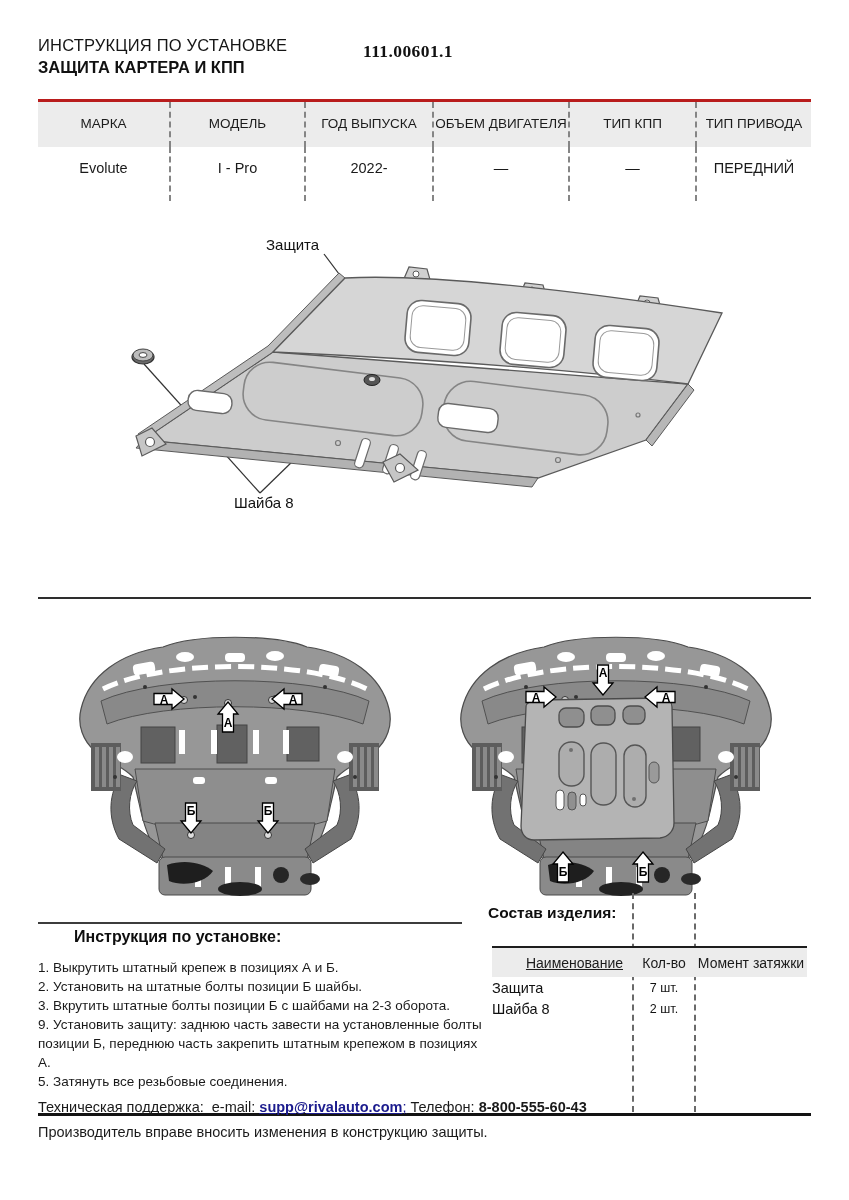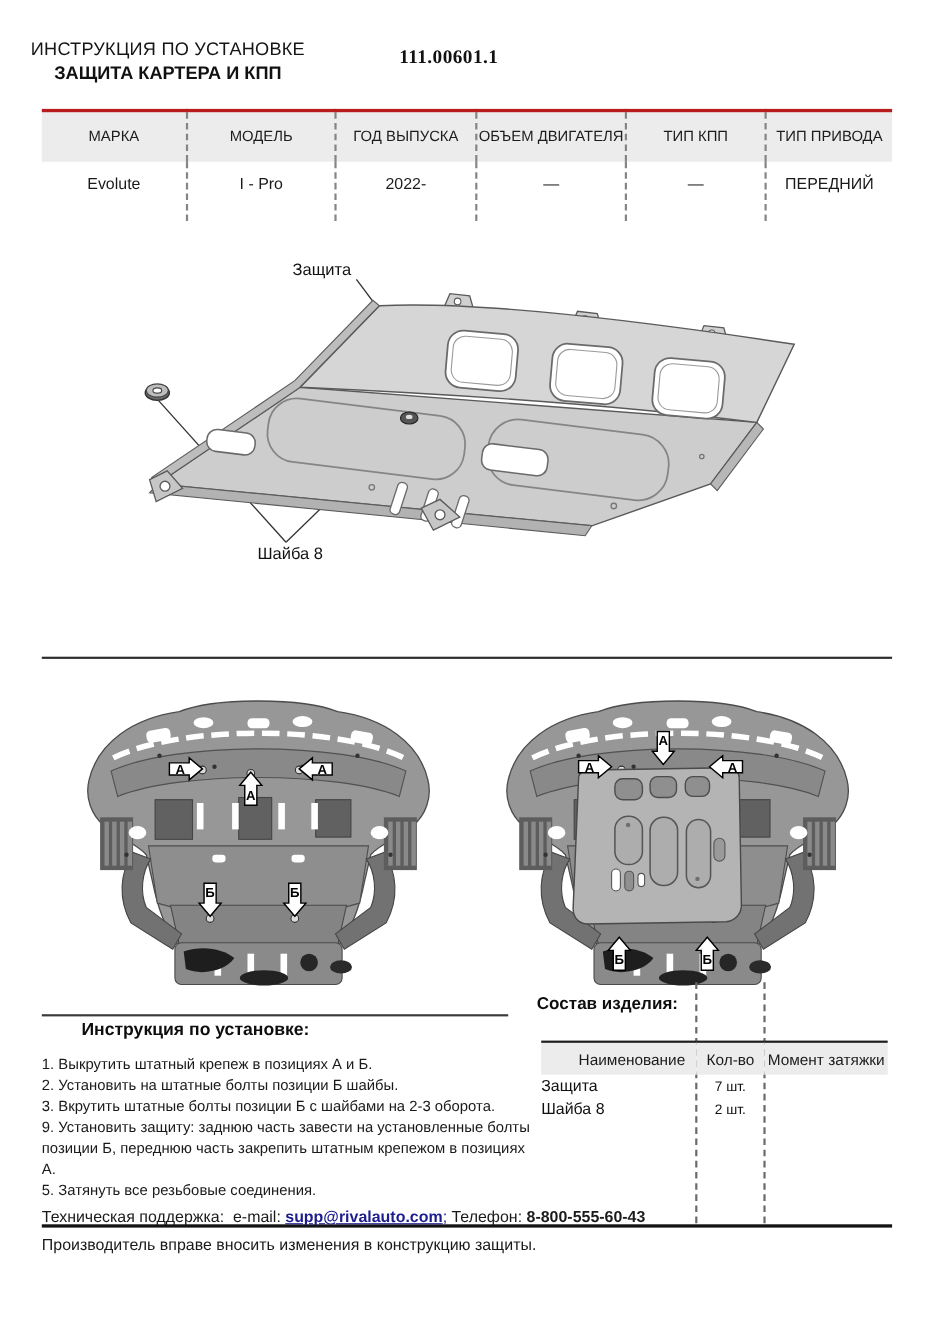--- a/index.html
+++ b/index.html
@@ -1,21 +1,21 @@
 <!DOCTYPE html>
 <html><head>
 <meta charset="utf-8">
 <style>
   * { margin:0; padding:0; box-sizing:border-box; }
   html,body { background:#fff; }
   body { font-family:"Liberation Sans", sans-serif; color:#111; }
   .page { position:relative; width:849px; height:1200px; background:#fff; overflow:hidden; }
 
   
-  .hdr { position:absolute; left:28px; top:36px;text-align:center; }
+  .hdr { position:absolute; left:38px; top:36px; }
   .hdr .t1 { font-size:16.5px; letter-spacing:.2px; color:#151515; }
   .hdr .t2 { font-size:16.5px; font-weight:bold; margin-top:3px; color:#111; }
   .part-no { position:absolute; left:363px; top:41px; font-size:17.5px; font-weight:bold; letter-spacing:.4px;font-family:Liberation Serif, serif; }
 
   
   .spec { position:absolute; left:38px; top:99px; width:773px; border-collapse:collapse; table-layout:fixed; }
   .spec thead th { background:#ececec; height:46px; font-weight:normal; font-size:13.5px; line-height:1.25;
                    text-align:center; vertical-align:middle; color:#1c1c1c; }
   .spec tbody td { height:54px; font-size:14.5px; text-align:center; vertical-align:top; padding-top:13px; color:#1a1a1a; }
   .spec { border-top:3px solid #b91c1c; }
@@ -33,21 +33,21 @@
   
   .install-rule { position:absolute; left:38px; top:922px; width:424px; height:2px; background:#3c3c3c; }
   .install-title { position:absolute; left:38px; top:928px; font-size:16px; font-weight:bold; color:#0e0e0e;margin-left:36px; }
   .steps { position:absolute; left:38px; top:958px; width:450px; font-size:13.5px; line-height:19px; color:#1a1a1a; }
 
   
   .parts-title { position:absolute; left:488px; top:904px; font-size:15.5px; font-weight:bold; color:#0e0e0e; }
   .parts { position:absolute; left:492px; top:946px; width:315px; border-collapse:collapse; table-layout:fixed; }
   .parts { border-top:2px solid #1d1d1d; }
   .parts thead th { background:#ececec; height:30px; font-weight:normal; font-size:14px; vertical-align:middle; color:#1b1b1b; }
-  .parts thead th.c1 { text-align:right; padding-right:10px; }
+  .parts thead th.c1 { text-align:right; padding-right:10px;text-decoration:underline; }
   .parts thead th.c2, .parts thead th.c3 { text-align:center; }
   .parts tbody td { height:21px; vertical-align:middle; }
   .parts tbody td.c1 { font-size:14.5px; text-align:left; }
   .parts tbody td.c2 { font-size:12.5px; text-align:center; }
   .parts tbody td.c3 { font-size:12.5px; text-align:center; }
 
   
   .foot-rule { position:absolute; left:38px; top:1113px; width:773px; height:3px; background:#131313; }
   .foot-note { position:absolute; left:38px; top:1124px; font-size:14.5px; color:#1a1a1a; }
   .foot-support { position:absolute; left:38px; top:1099px; font-size:14.5px; color:#1a1a1a; white-space:pre-wrap; }

